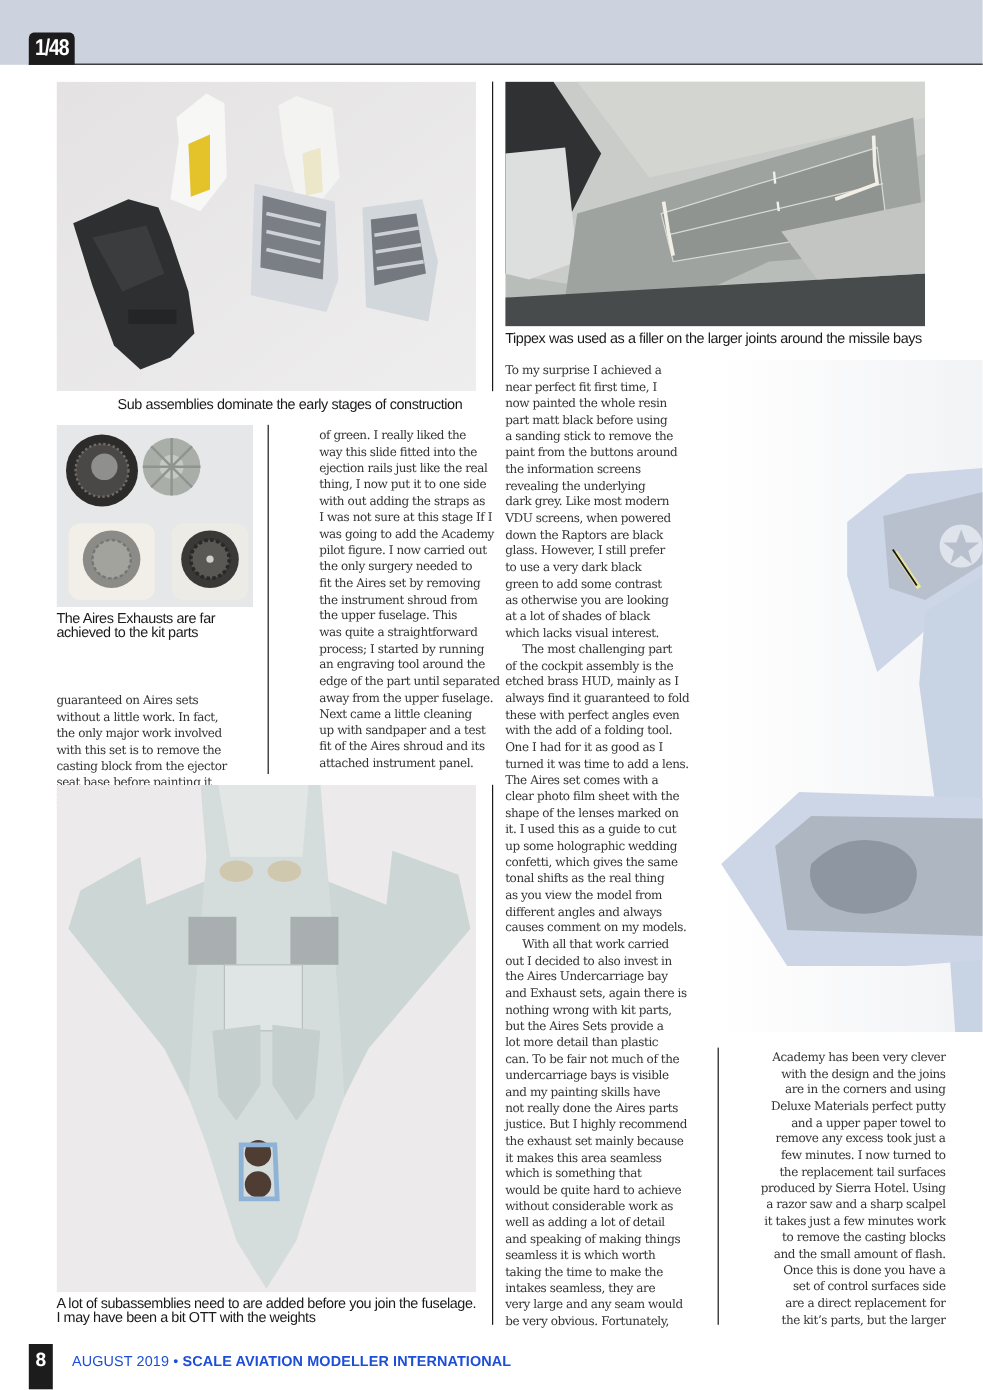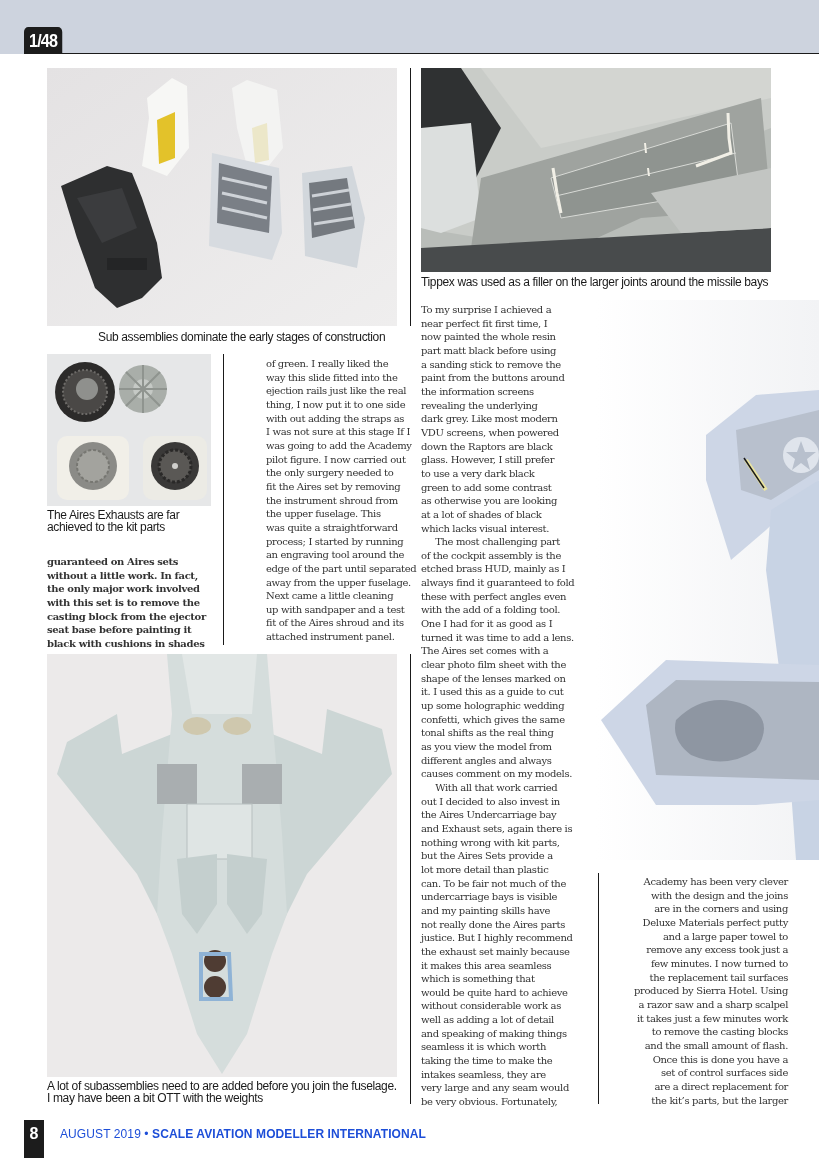--- a/index.html
+++ b/index.html
@@ -84,21 +84,21 @@
     <circle cx="46" cy="112" r="24" fill="#8b8b87"></circle>
     <circle cx="46" cy="112" r="16" fill="#a3a39e" stroke="#777772" stroke-width="2" stroke-dasharray="3 2"></circle>
     <rect x="96" y="82" width="64" height="64" rx="10" fill="#ecebe5"></rect>
     <circle cx="128" cy="112" r="24" fill="#3a3938"></circle>
     <circle cx="128" cy="112" r="16" fill="#5a5855" stroke="#2a2928" stroke-width="3" stroke-dasharray="3 2"></circle>
     <circle cx="128" cy="112" r="3" fill="#cfcfcc"></circle>
   </svg>
 </div>
 <div class="caption" style="left:47px; top:509px; width:164px;">The Aires Exhausts are far achieved to the kit parts</div>
 
-<div class="col" style="left:47px; top:555px; width:170px;font-weight:bold;">
+<div class="col" style="left:47px; top:578px; width:170px;">
   <p>guaranteed on Aires sets</p>
   <p>without a little work. In fact,</p>
   <p>the only major work involved</p>
   <p>with this set is to remove the</p>
   <p>casting block from the ejector</p>
   <p>seat base before painting it</p>
   <p>black with cushions in shades</p>
 </div>
 
 <div class="vrule" style="left:223px; top:354px; height:291px;"></div>
@@ -243,21 +243,21 @@
   </svg>
 </div>
 
 <div class="vrule" style="left:598px; top:873px; height:231px;"></div>
 
 <div class="col" style="left:608px; top:875px; width:180px;text-align:right;">
   <p>Academy has been very clever</p>
   <p>with the design and the joins</p>
   <p>are in the corners and using</p>
   <p>Deluxe Materials perfect putty</p>
-  <p>and a large paper towel to</p>
+  <p>and a upper paper towel to</p>
   <p>remove any excess took just a</p>
   <p>few minutes. I now turned to</p>
   <p>the replacement tail surfaces</p>
   <p>produced by Sierra Hotel. Using</p>
   <p>a razor saw and a sharp scalpel</p>
   <p>it takes just a few minutes work</p>
   <p>to remove the casting blocks</p>
   <p>and the small amount of flash.</p>
   <p>Once this is done you have a</p>
   <p>set of control surfaces side</p>

